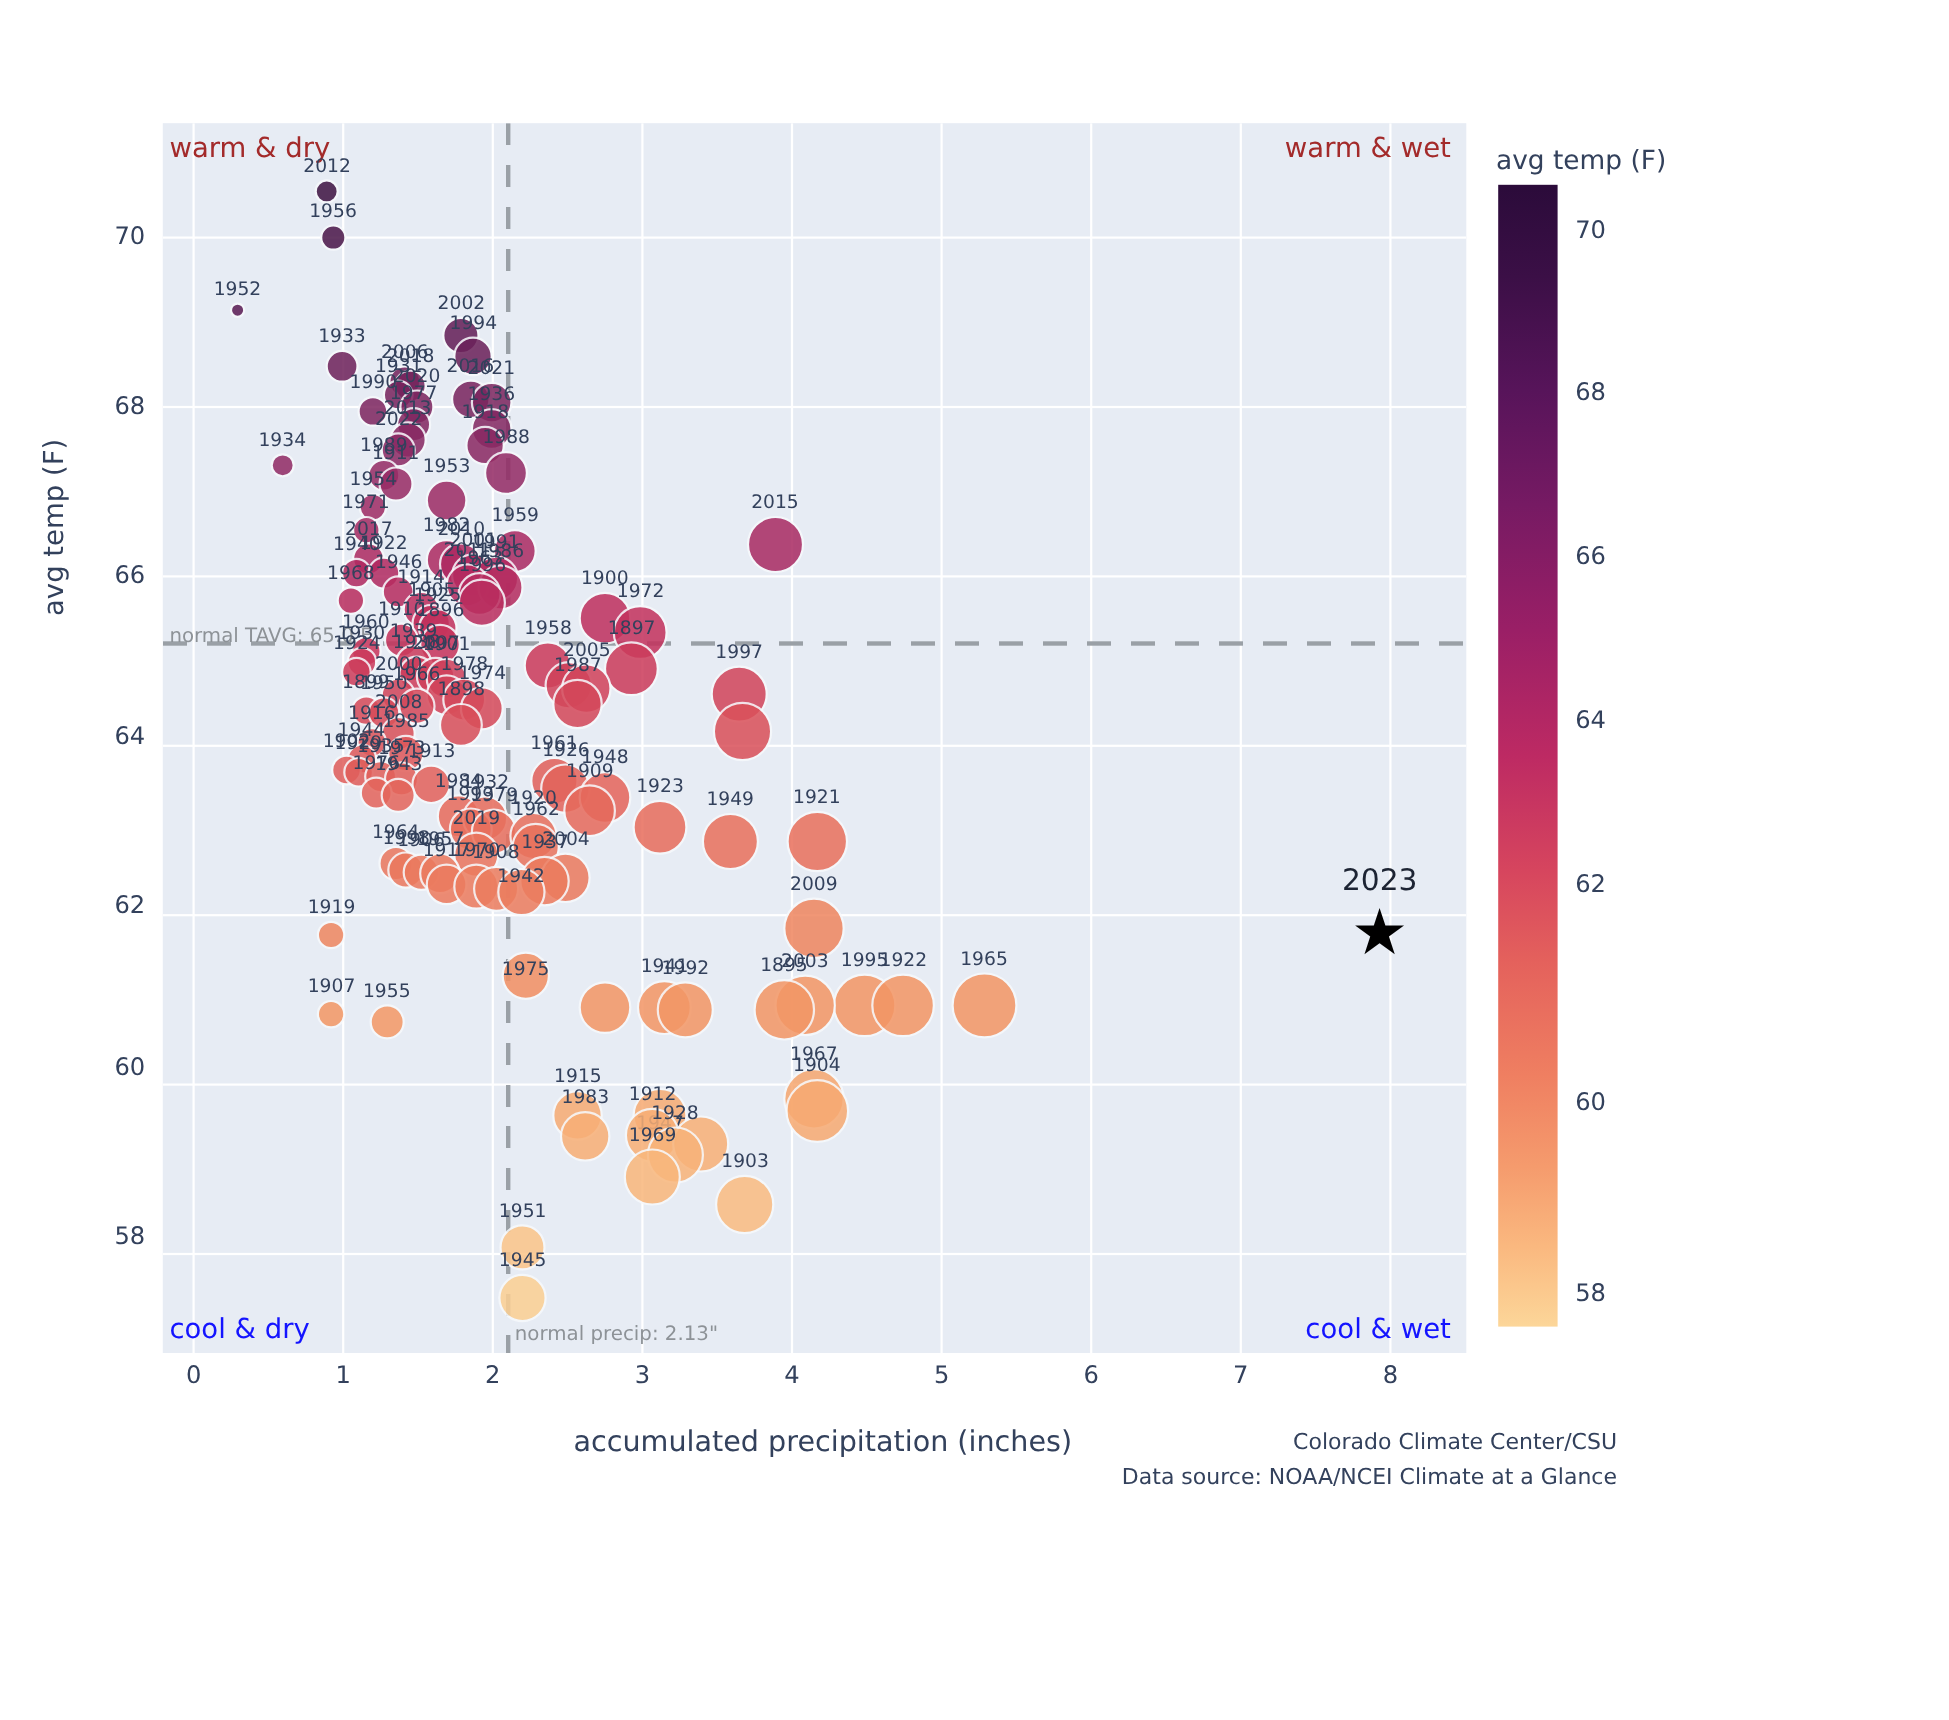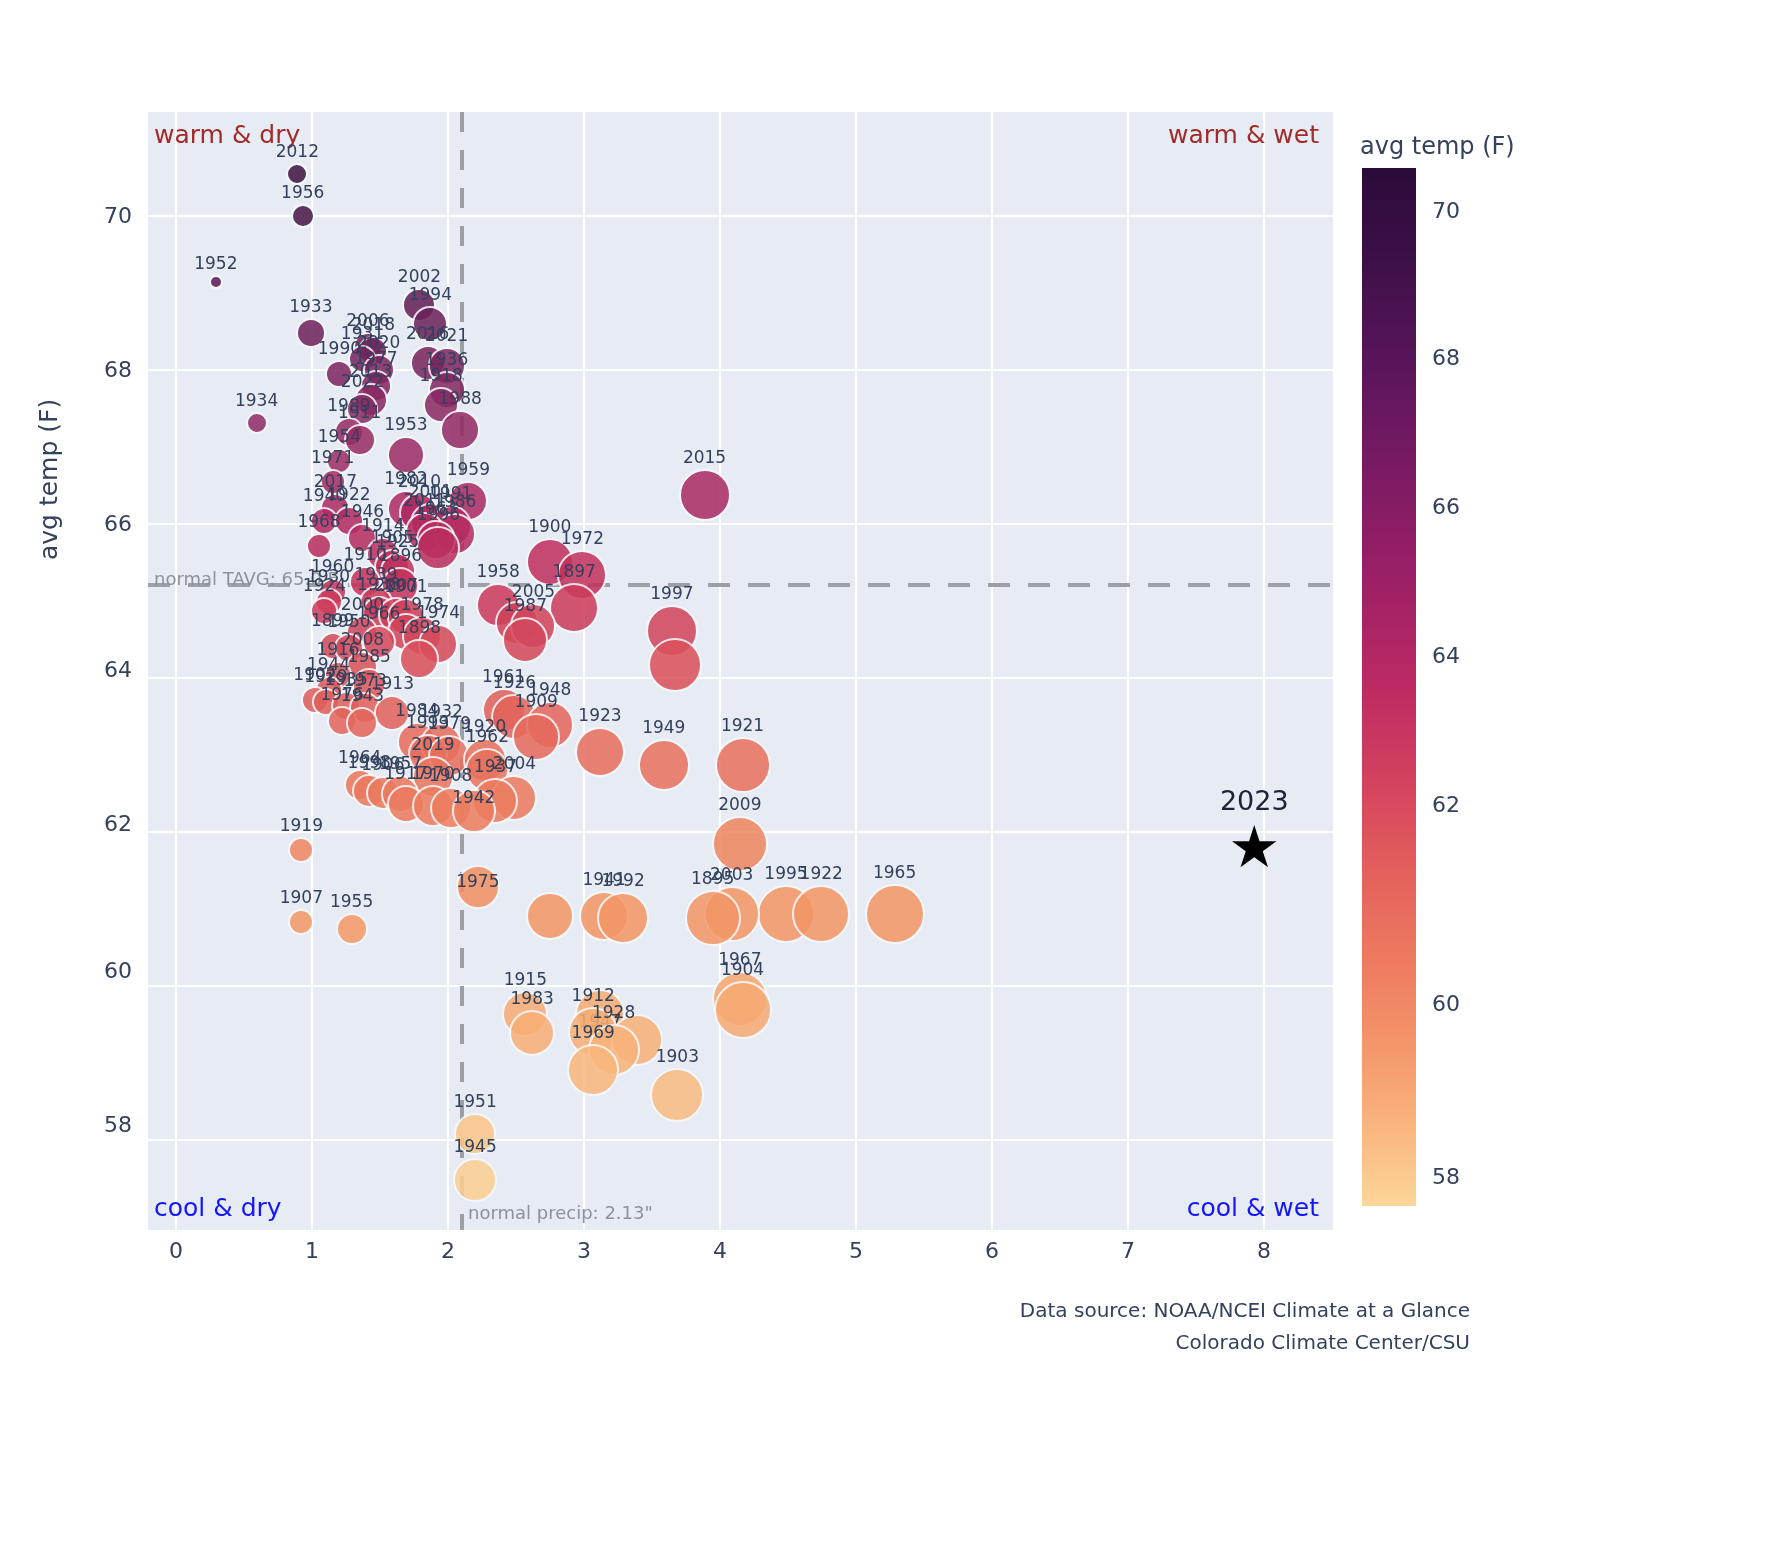--- a/index.html
+++ b/index.html
@@ -72,20 +72,21 @@
   <div class="xtlab" style="left:176px;top:1238px;">0</div>
   <div class="xtlab" style="left:312px;top:1238px;">1</div>
   <div class="xtlab" style="left:448px;top:1238px;">2</div>
   <div class="xtlab" style="left:584px;top:1238px;">3</div>
   <div class="xtlab" style="left:720px;top:1238px;">4</div>
   <div class="xtlab" style="left:856px;top:1238px;">5</div>
   <div class="xtlab" style="left:992px;top:1238px;">6</div>
   <div class="xtlab" style="left:1128px;top:1238px;">7</div>
   <div class="xtlab" style="left:1264px;top:1238px;">8</div>
 
+  <div class="xlabel">accumulated precipitation (inches)</div>
 
   <div id="plot">
 
     <div class="gx" style="left:27px;"></div>
     <div class="gx" style="left:163px;"></div>
     <div class="gx" style="left:299px;"></div>
     <div class="gx" style="left:435px;"></div>
     <div class="gx" style="left:571px;"></div>
     <div class="gx" style="left:707px;"></div>
     <div class="gx" style="left:843px;"></div>
@@ -365,22 +366,22 @@
         <div class="lbl" style="left: 327.131px; top: 978.621px;">1951</div>
         <div class="pt" style="left: 305.131px; top: 1045.88px; width: 44px; height: 44px; background: rgb(251, 207, 147); opacity: 0.86;"></div>
         <div class="lbl" style="left: 327.131px; top: 1023.88px;">1945</div>
       </div>
 
     <div id="starlabel" class="starlbl" style="left: 1106.27px; top: 672.796px;">2023</div>
     <div id="starmark" class="star" style="left: 1106.27px; top: 734.796px;">★</div>
   </div>
 
   <div class="footright">
+    <div>Colorado Climate Center/CSU</div>
     <div>Data source: NOAA/NCEI Climate at a Glance</div>
-    <div>Colorado Climate Center/CSU</div>
   </div>
 
   <div class="cbtitle">avg temp (F)</div>
   <div id="cbar"></div>
   <div class="cbtick" style="top:210px;">70</div>
   <div class="cbtick" style="top:357px;">68</div>
   <div class="cbtick" style="top:506px;">66</div>
   <div class="cbtick" style="top:655px;">64</div>
   <div class="cbtick" style="top:804px;">62</div>
   <div class="cbtick" style="top:1003px;">60</div>

